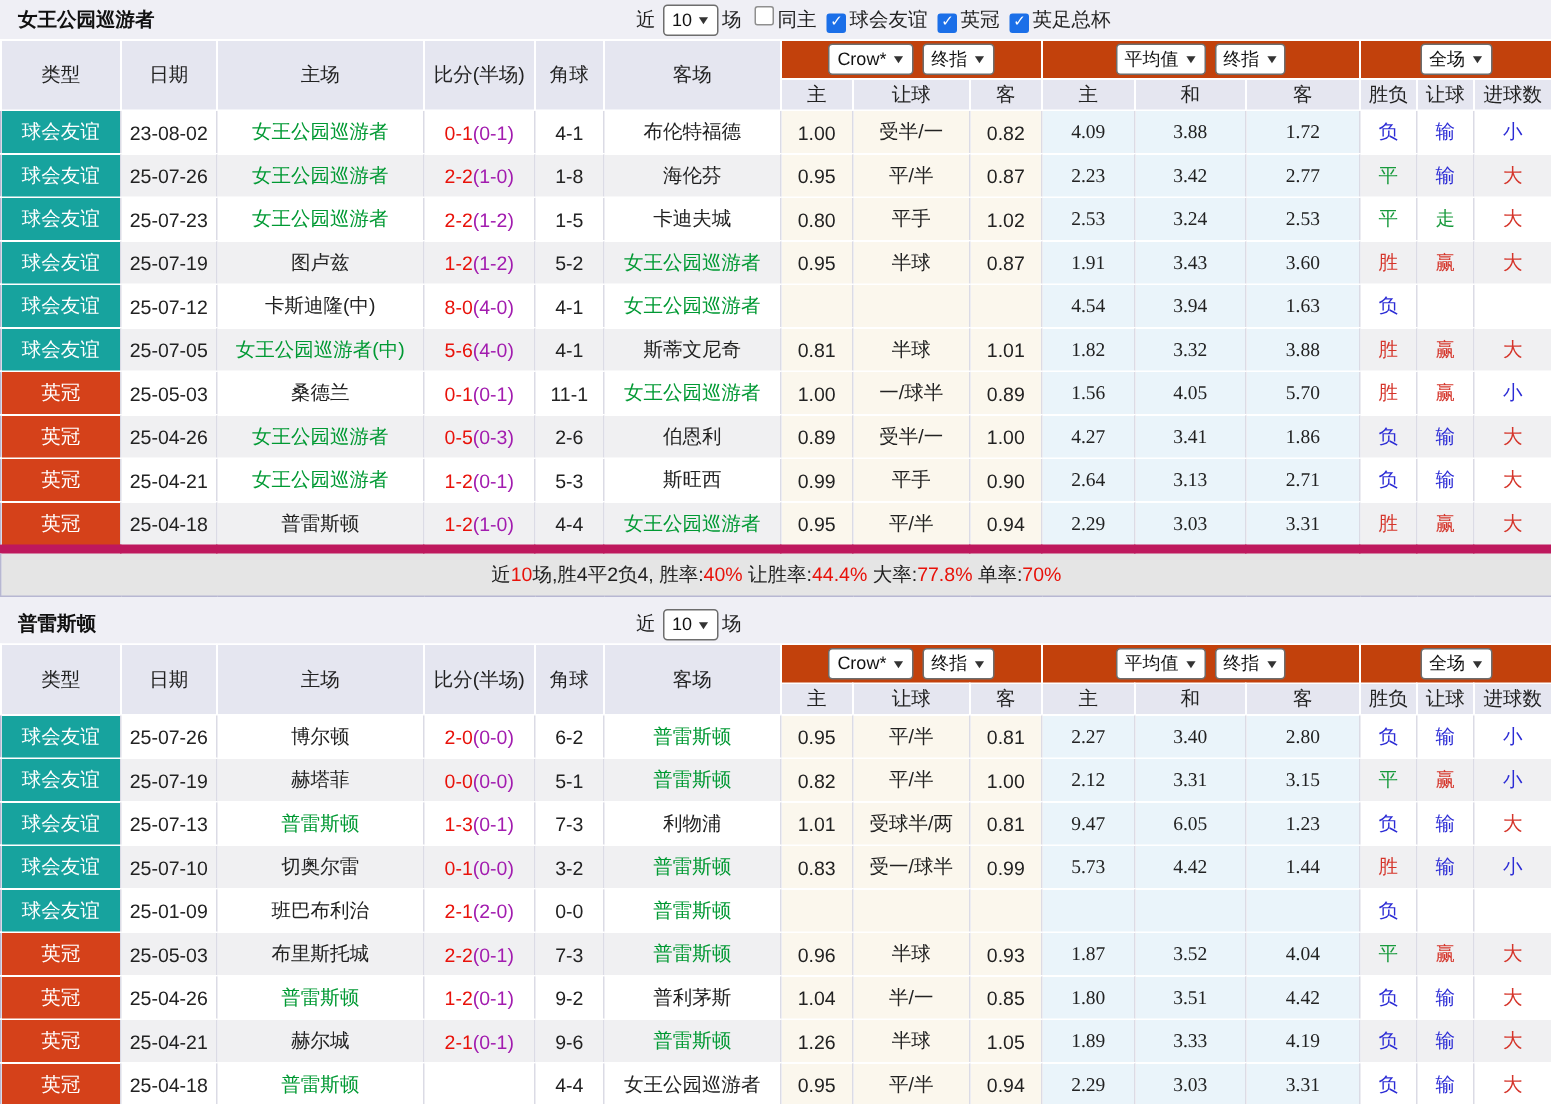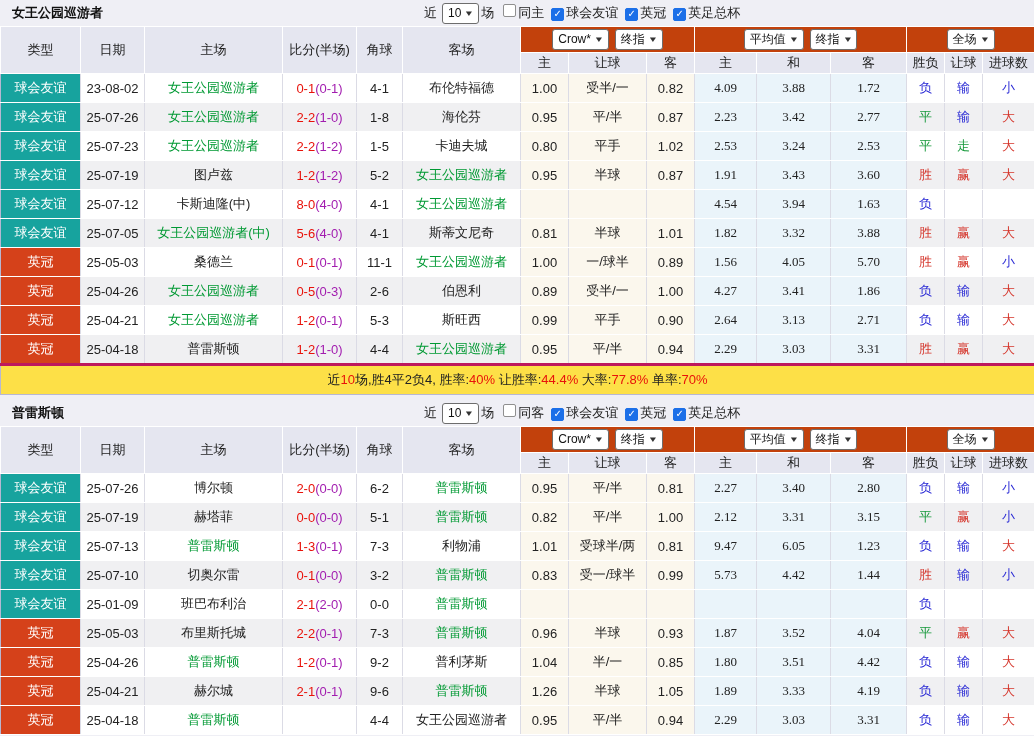--- a/index.html
+++ b/index.html
@@ -38,21 +38,21 @@
   tbody td.av{background:var(--avbg,#EAF4FA) !important;font-family:Liberation Serif, serif;}
   tbody td.type{color:#fff !important;}
   tbody td.type.f{background:var(--teal,#17A39E) !important;}
   tbody td.type.l{background:var(--league,#D5411A) !important;}
   .gname{color:var(--green,#009933);}
   .sc{color:var(--scred,#E8120A);text-align:center;}
   .hf{color:#a21caf;}
   td.red,span.red{color:var(--rr,#D5352B);}
   td.blue,span.blue{color:var(--rb,#2B2BD5);}
   td.green,span.green{color:var(--rg,#189A3C);}
-  tfoot td{height:26px;background:#fde047;text-align:center;border-top:3px solid #be185d;font-size:13px;}
+  tfoot td{height:26px;background:#e5e5e5;text-align:center;border-top:6px solid #be185d;font-size:13px;}
   tfoot .hl{color:var(--scred,#E8120A);}
   .gap{height:5px;}
 </style>
 </head>
 <body>
 
 <div class="page">
 
 
   <div class="section">
@@ -316,21 +316,20 @@
   <div class="section">
     <div class="sec-head">
       <span class="team">普雷斯顿</span>
       <span class="filters">
         <span>近</span>
         <span class="sel">
             <span>10</span>
             <span class="car">▼</span>
           </span>
         <span>场</span>
-        <span><span class="cb"></span><span class="cblab">同客</span><span class="cb on">✓</span><span class="cblab">球会友谊</span><span class="cb on">✓</span><span class="cblab">英冠</span><span class="cb on">✓</span><span class="cblab">英足总杯</span></span>
       </span>
     </div>
     <table>
       <colgroup>
         <col style="width:80px">
           <col style="width:64px">
           <col style="width:138px">
           <col style="width:74px">
           <col style="width:46px">
           <col style="width:118px">

